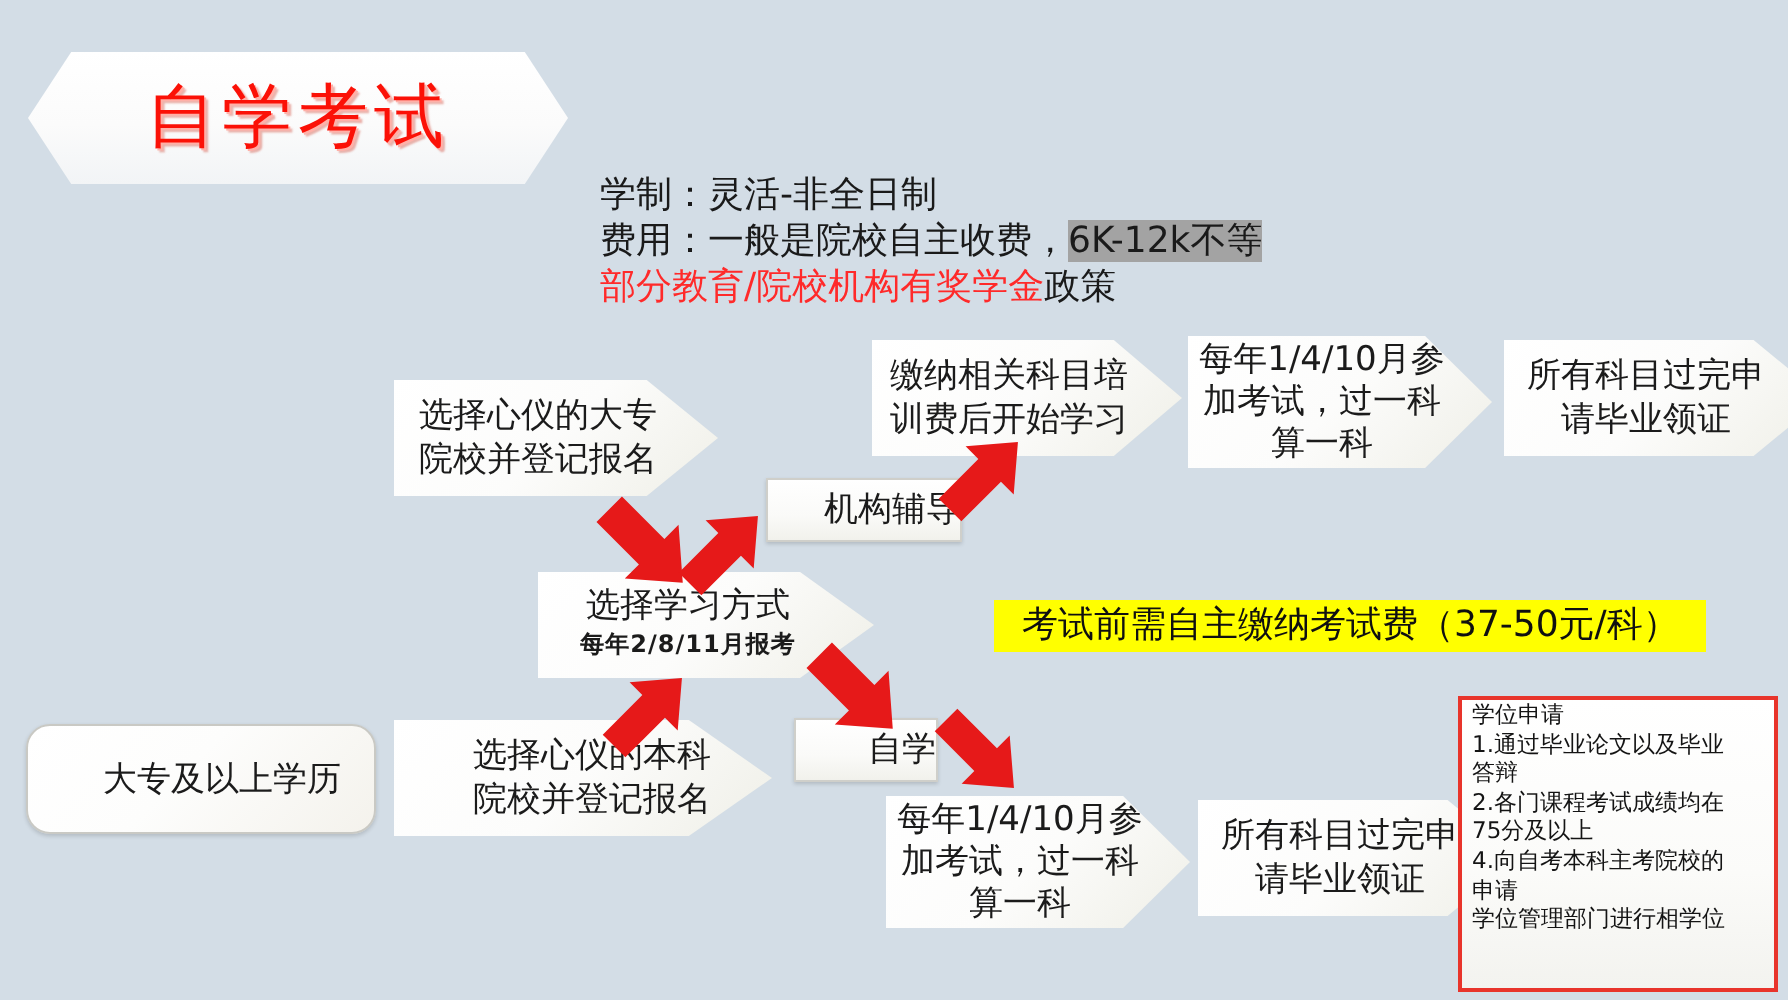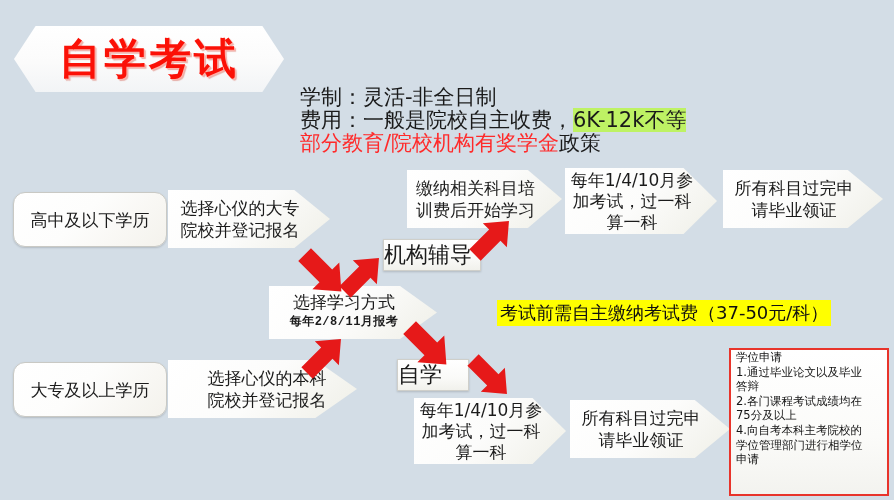--- a/index.html
+++ b/index.html
@@ -15,36 +15,36 @@
   
   #title-banner{
     position:absolute;left:14px;top:26px;width:270px;height:66px;
     background:linear-gradient(180deg,#ffffff 0%,#fbfbfb 55%,#f2f4f6 100%);
     clip-path:polygon(0% 50%, 8% 0%, 92% 0%, 100% 50%, 92% 100%, 8% 100%);
     display:flex;align-items:center;justify-content:center;
     box-shadow:0 1px 2px rgba(0,0,0,.12);
   }
   #title-text{
     color:#fb1107;
-    font-weight:bold;
-    font-size:42px;
+    font-weight:normal;
+    font-size:35px;
     letter-spacing:3px;
     line-height:1;
     text-shadow:1px 1px 0 #ffb0a8, 2px 2px 1px rgba(200,40,20,.35);
     white-space:nowrap;
   }
 
   
   #info-block{
     position:absolute;left:300px;top:86px;
-    font-size:21px;line-height:23px;color:#1a1a1a;
+    font-size:18px;line-height:23px;color:#1a1a1a;
     white-space:nowrap;
   }
   #info-block .line{height:23px;}
-  .hl-yellow{background:#bef264;}
+  .hl-yellow{background:#a3a3a3;}
   .red-text{color:#ff2a2a;margin-top:47px;}
 
   
   .rbox{
     position:absolute;
     background:linear-gradient(135deg,#ffffff 0%,#fdfdfc 45%,#f4f2ec 100%);
     border:1px solid #c9c9c4;
     border-radius:12px;
     box-shadow:0 1px 2px rgba(0,0,0,.16);
     display:flex;align-items:center;justify-content:center;
@@ -52,39 +52,40 @@
     font-size:17px;color:#1b1b1b;line-height:22px;
   }
   .chev{
     position:absolute;
     background:linear-gradient(135deg,#ffffff 0%,#fcfcfb 50%,#efefe7 100%);
     clip-path:polygon(0% 0%, 78% 0%, 100% 50%, 78% 100%, 0% 100%);
     display:flex;align-items:center;justify-content:center;
     text-align:center;
     font-size:17px;color:#1b1b1b;line-height:22px;
     filter:drop-shadow(0 1px 1px rgba(0,0,0,.18));
+    margin-left:29px;
   }
   .chev .inner{padding-right:18px;}
   .pbox{
     position:absolute;
     background:linear-gradient(180deg,#ffffff 0%,#fafaf8 60%,#f1f1ec 100%);
     border:1px solid #cfcfca;
     box-shadow:0 1px 2px rgba(0,0,0,.16);
-    display:flex;align-items:center;justify-content:flex-start;
+    display:flex;align-items:center;justify-content:flex-end;
     text-align:center;
-    font-size:22px;color:#1b1b1b;line-height:22px;font-family:Liberation Serif, serif;
+    font-size:17px;color:#1b1b1b;line-height:22px;
   }
   .sub-bold{display:block;font-weight:bold;font-size:12px;letter-spacing:.5px;}
 
   
   #fee-note{
     position:absolute;left:497px;top:300px;
     background:#ffff00;color:#101010;
     font-size:18px;line-height:24px;
-    padding:1px 3px;white-space:nowrap;
+    padding:1px 14px;white-space:nowrap;
   }
 
   
   #degree-box{
     position:absolute;left:729px;top:348px;width:160px;height:148px;
     background:linear-gradient(180deg,#ffffff 0%,#fbfbf9 60%,#f3f3ef 100%);
     border:2px solid #e8342b;
     box-sizing:border-box;
     padding:0 4px 0 5px;
     font-size:11.5px;line-height:14.6px;color:#141414;
@@ -110,23 +111,20 @@
       <span>学制：灵活-非全日制</span>
     </div>
     <div class="line">
       <span>费用：一般是院校自主收费，</span><span class="hl-yellow">6K-12k不等</span>
     </div>
     <div class="line">
       <span class="red-text">部分教育/院校机构有奖学金</span><span>政策</span>
     </div>
   </div>
 
-  <div class="rbox" style="left:13px;top:192px;width:152px;height:53px;">
-    <span>高中及以下学历</span>
-  </div>
 
   <div class="chev" style="left:168px;top:190px;width:162px;height:58px;">
     <div class="inner">
       <span>选择心仪的大专</span><br>
       <span>院校并登记报名</span>
     </div>
   </div>
 
   <div class="chev" style="left:407px;top:170px;width:155px;height:58px;">
     <div class="inner">
@@ -147,32 +145,32 @@
     <div class="inner">
       <span>所有科目过完申</span><br>
       <span>请毕业领证</span>
     </div>
   </div>
 
   <div class="pbox" style="left:383px;top:239px;width:96px;height:30px;">
     <span>机构辅导</span>
   </div>
 
-  <div class="chev" style="left:269px;top:286px;width:168px;height:53px;font-family:Liberation Mono, monospace;">
+  <div class="chev" style="left:240px;top:286px;width:168px;height:53px;">
     <div class="inner" style="line-height:19px;">
       <span>选择学习方式</span>
       <span class="sub-bold">每年2/8/11月报考</span>
     </div>
   </div>
 
   <div id="fee-note">
     <span>考试前需自主缴纳考试费（37-50元/科）</span>
   </div>
 
-  <div class="rbox" style="left:13px;top:362px;width:152px;height:53px;">
+  <div class="rbox" style="left:13px;top:362px;width:152px;height:53px;padding-left:21px;">
     <span>大专及以上学历</span>
   </div>
 
   <div class="chev" style="left:168px;top:360px;width:162px;height:58px;padding-left:27px;">
     <div class="inner">
       <span>选择心仪的本科</span><br>
       <span>院校并登记报名</span>
     </div>
   </div>
 
@@ -195,22 +193,22 @@
     </div>
   </div>
 
   <div id="degree-box">
     <span class="dl">学位申请</span>
     <span class="dl">1.通过毕业论文以及毕业</span>
     <span class="dl">答辩</span>
     <span class="dl">2.各门课程考试成绩均在</span>
     <span class="dl">75分及以上</span>
     <span class="dl">4.向自考本科主考院校的</span>
+    <span class="dl">申请</span>
     <span class="dl">学位管理部门进行相学位</span>
-    <span class="dl">申请</span>
   </div>
 
   <div class="arrow" style="left:295px;top:249px;">
     <svg width="56" height="48" viewBox="0 0 56 48">
       <g transform="rotate(45 28 24)">
         <path d="M2 15 L32 15 L32 5 L54 24 L32 43 L32 33 L2 33 Z" fill="#e61919"></path>
       </g>
     </svg>
   </div>
 

